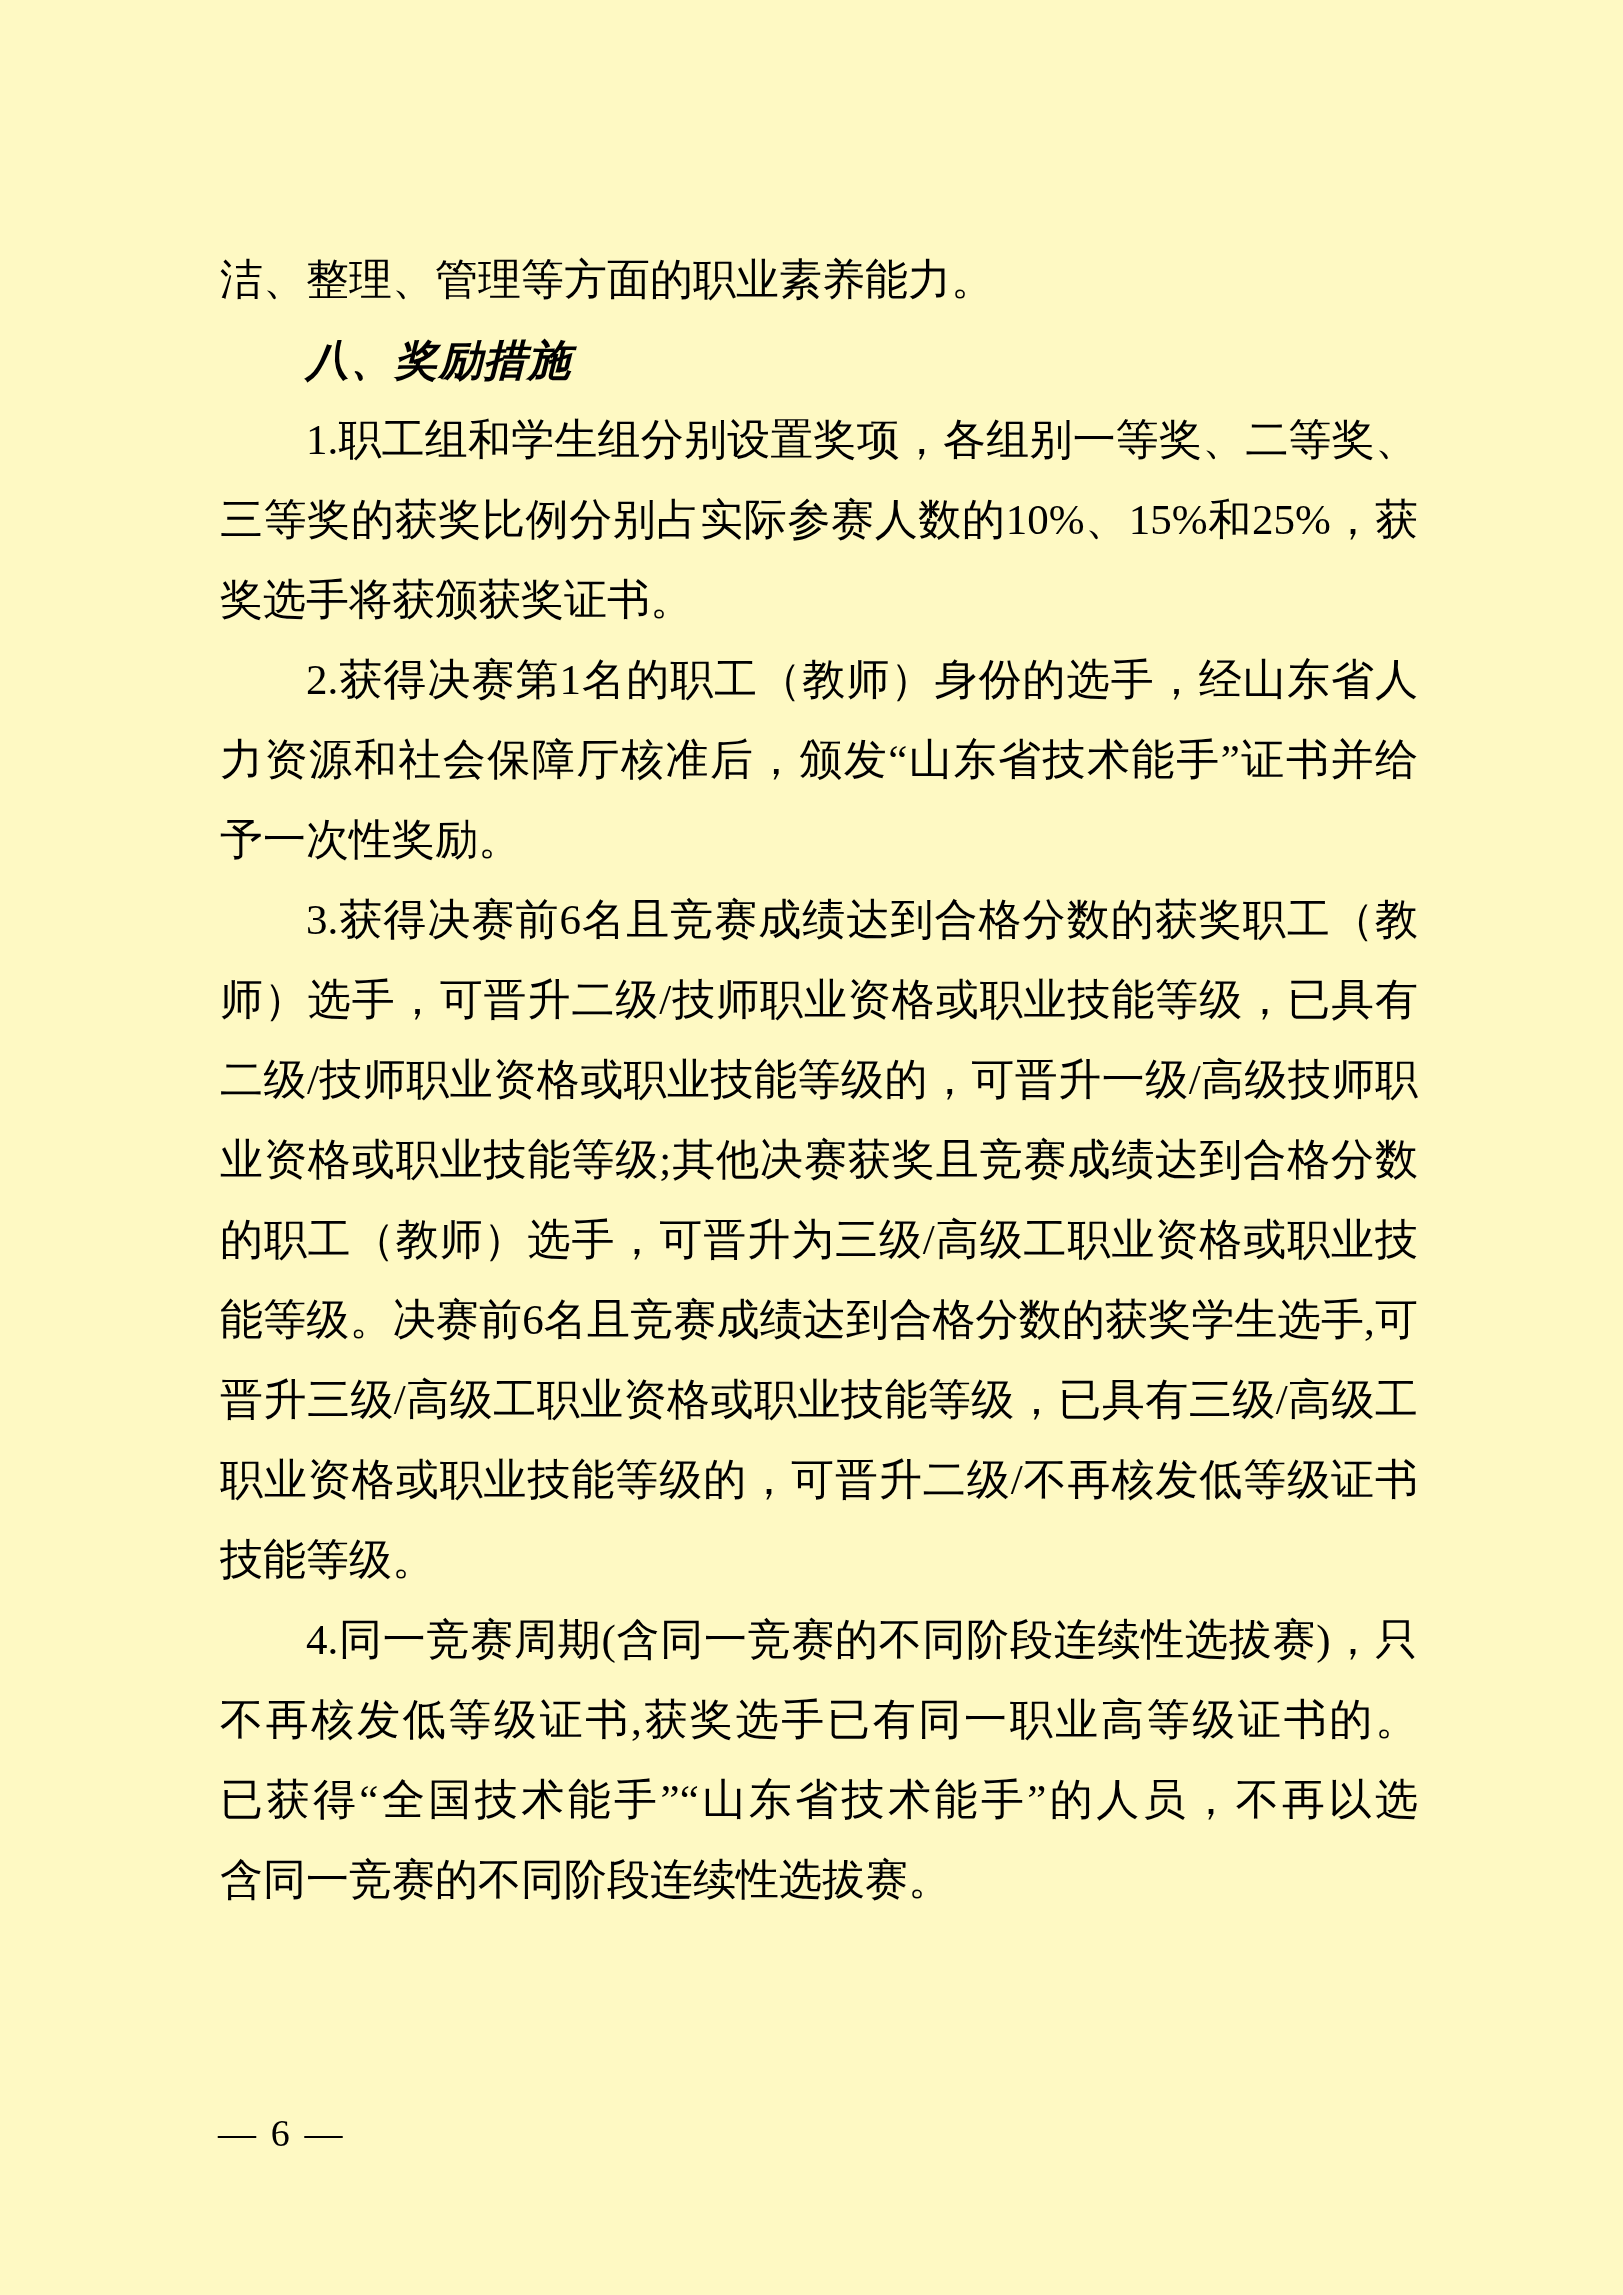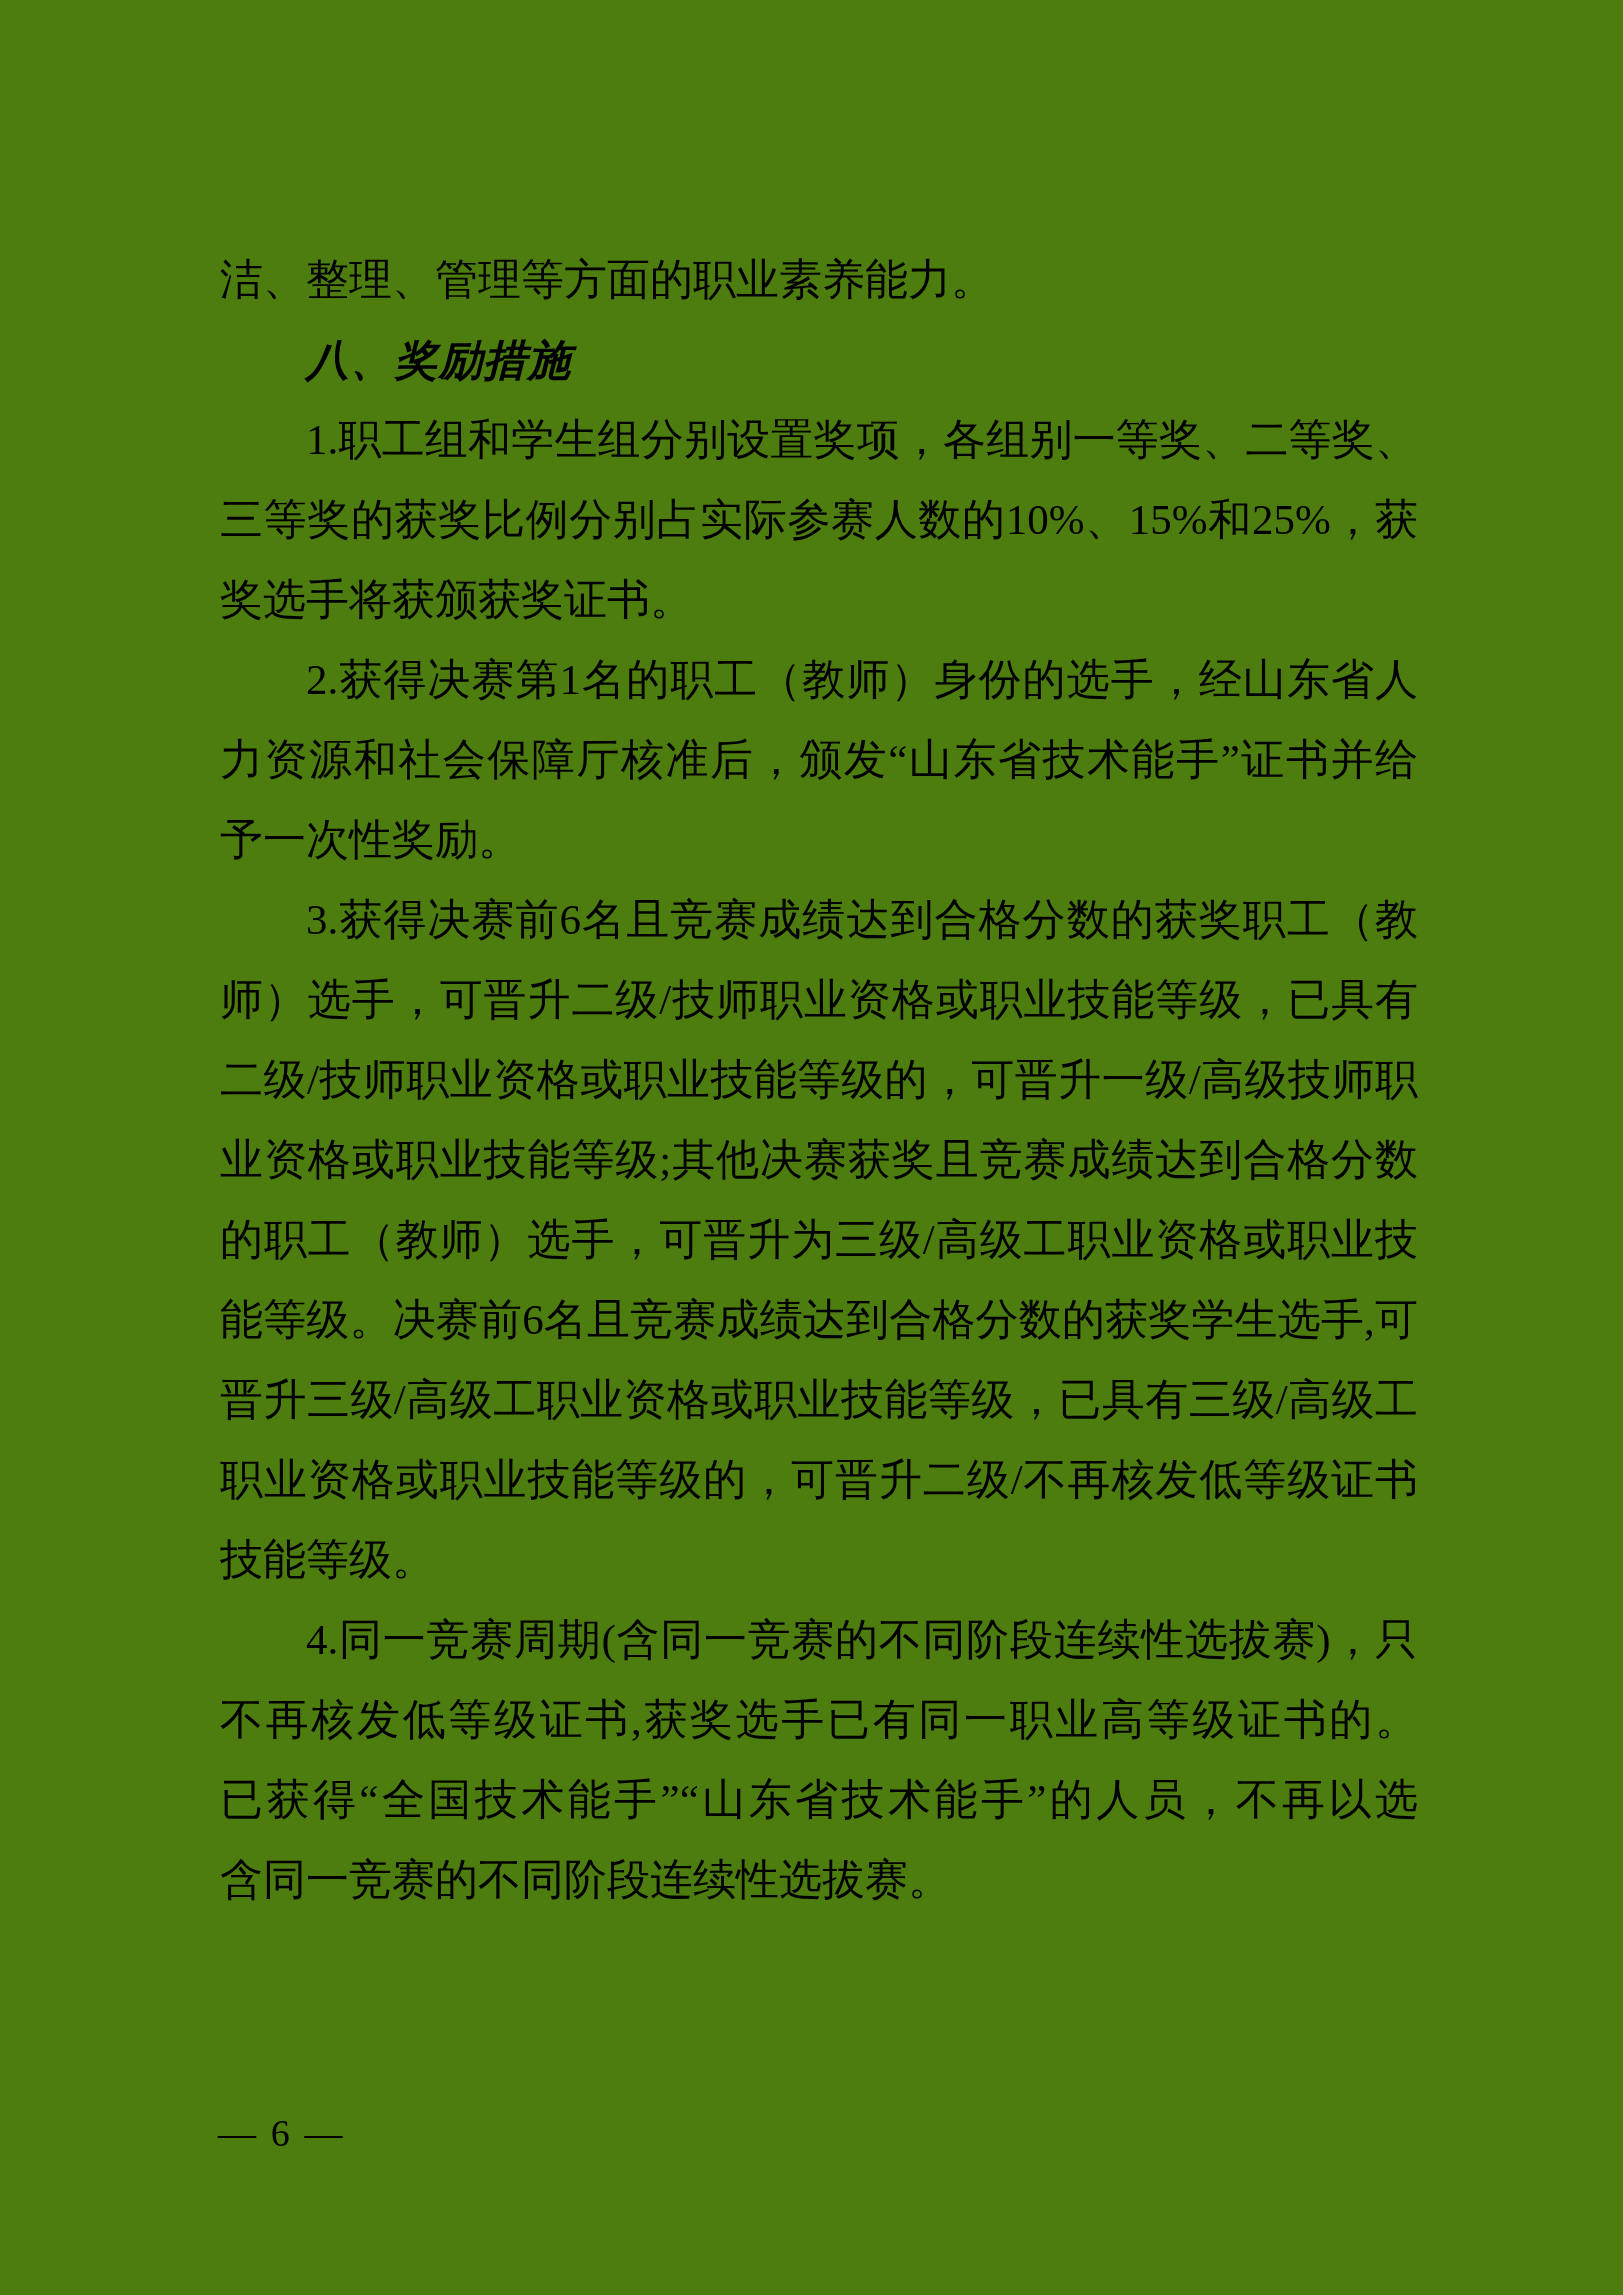--- a/index.html
+++ b/index.html
@@ -5,21 +5,21 @@
   html, body {
     margin: 0;
     padding: 0;
     background: #9e9e9e;
   }
   .page {
     position: relative;
     width: 1623px;
     height: 2295px;
     margin: 0 auto;
-    background: #4d7c0f;
+    background: #fef9c3;
     color: #000000;
     overflow: hidden;
     font-family: "Liberation Serif", "DejaVu Serif", serif;
   }
   .doc-body {
     position: absolute;
     left: 220px;
     top: 240px;
     width: 1198px;
   }

